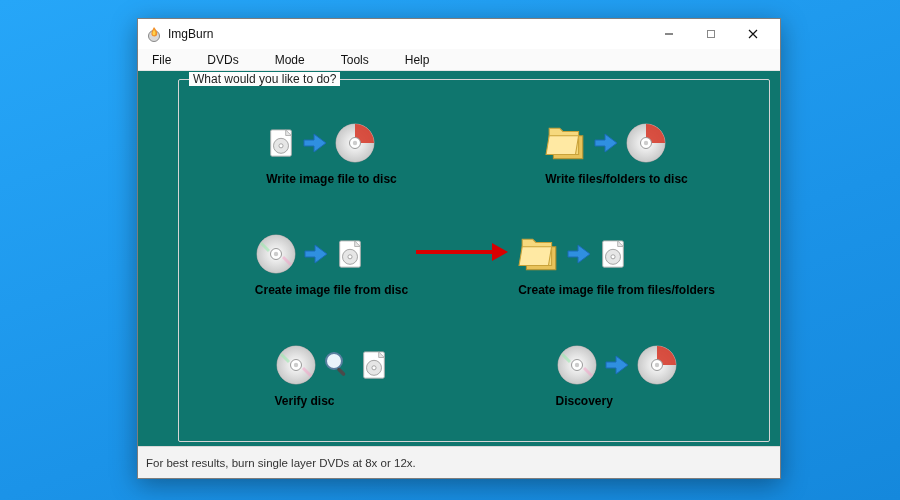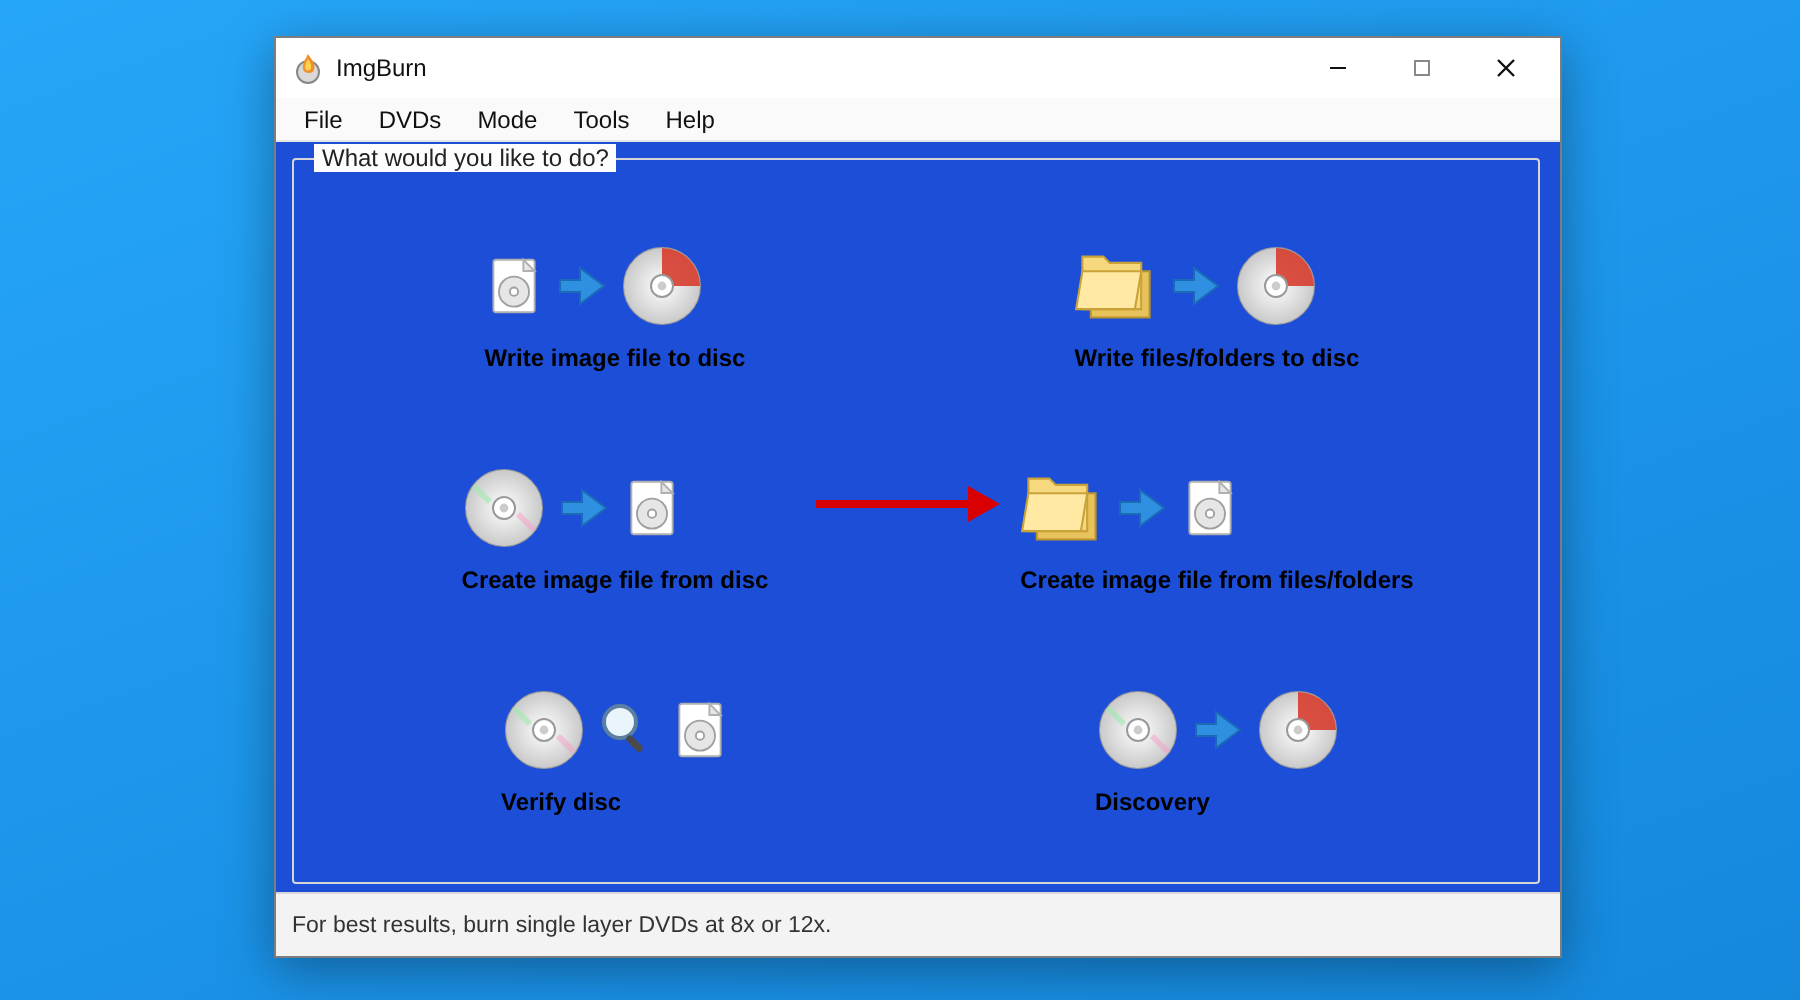--- a/index.html
+++ b/index.html
@@ -11,21 +11,21 @@
     position: relative;
   }
   .desktop {
     position: absolute; inset: 0;
     background: linear-gradient(160deg, #26a6f8 0%, #1b93e8 60%, #1588dc 100%);
   }
   .window {
     position: absolute;
     left: 137px; top: 18px;
     width: 644px; height: 461px;
-    background: #1d4ed8;
+    background: #0f766e;
     border: 1px solid #7d7d7d;
     box-shadow: 0 6px 24px rgba(0,0,0,0.35);
     display: flex; flex-direction: column;
   }
   .titlebar {
     height: 30px;
     display: flex; align-items: center;
     padding: 0 6px 0 8px;
     background: #ffffff;
     color: #111;
@@ -36,31 +36,31 @@
   .titlebar .ctrl {
     width: 42px; height: 28px;
     display: flex; align-items: center; justify-content: center;
     color: #333;
   }
   .titlebar .ctrl svg { width: 10px; height: 10px; }
   .menubar {
     height: 22px;
     display: flex; align-items: center;
     padding: 0 6px;
-    gap: 2px;
+    gap: 20px;
     background: #fafafa;
     border-bottom: 1px solid #e6e6e6;
     font-size: 12px;
     color: #111;
   }
   .menubar .menu-item { padding: 2px 8px; cursor: default; }
   .content {
     flex: 1;
     padding: 8px 10px 4px 8px;
-    display: flex; flex-direction: column;
+    display: flex; flex-direction: column; margin-left: 32px;
   }
   .groupbox {
     flex: 1;
     border: 1px solid #d5d5d5;
     border-radius: 2px;
     position: relative;
     padding: 18px 10px 10px 10px;
   }
   .groupbox-legend {
     position: absolute;

